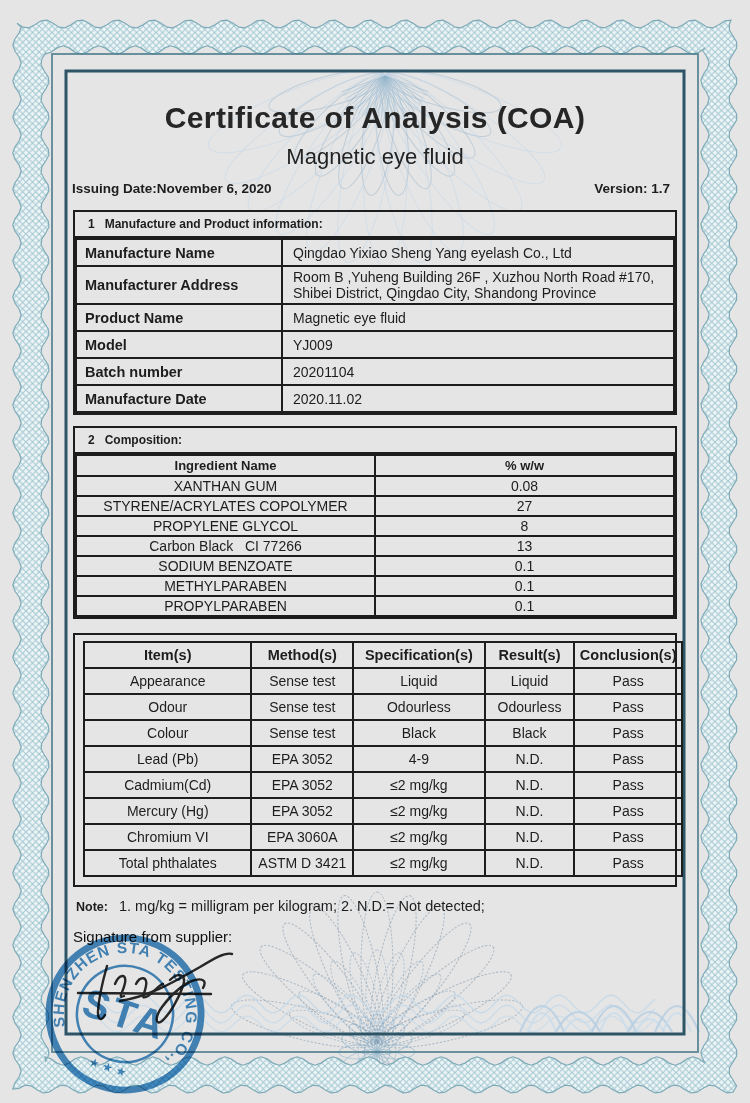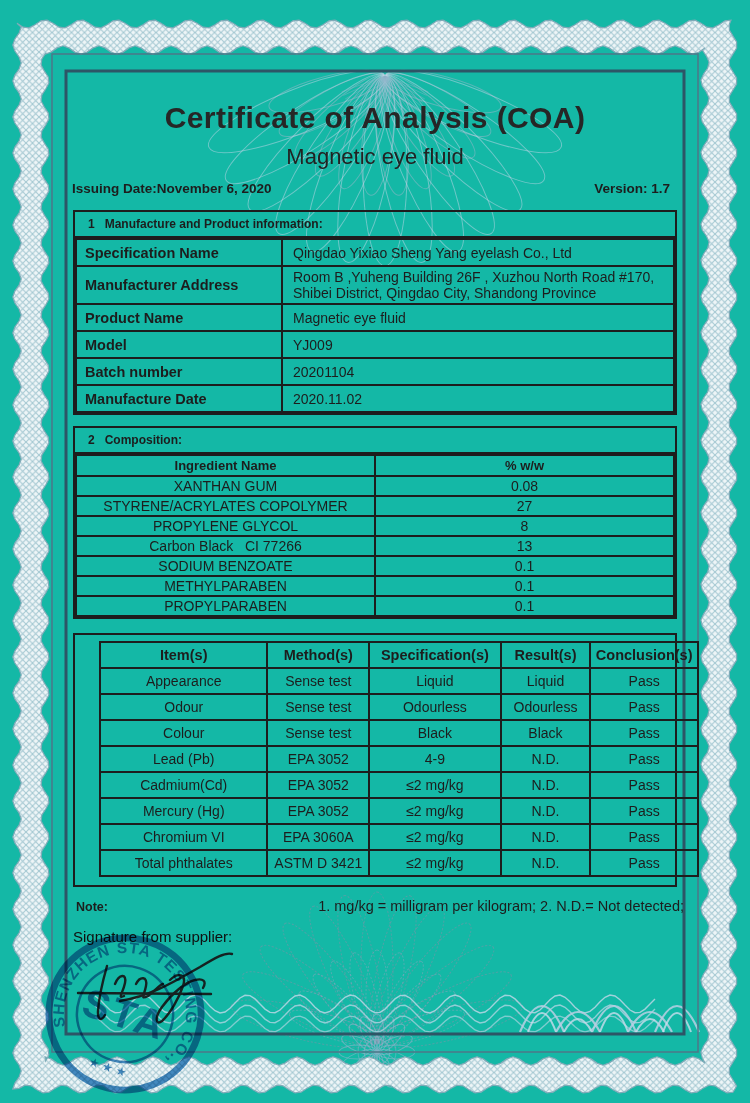--- a/index.html
+++ b/index.html
@@ -1,17 +1,17 @@
 <!DOCTYPE html>
 <html><head>
 <meta charset="utf-8">
 <style>
   html,body{margin:0;padding:0;background:#ffffff;}
   #page{
-    position:relative;width:750px;height:1103px;background:#14b8a6;
+    position:relative;width:750px;height:1103px;background:#e5e5e5;
     font-family:"Liberation Sans",sans-serif;color:#1d1d1d;overflow:hidden;
   }
   svg.layer{position:absolute;left:0;top:0;width:750px;height:1103px;pointer-events:none;}
   
   .content{position:absolute;left:66px;top:71px;width:618px;height:963px;box-sizing:border-box;}
   h1.title{margin:30px 0 0;text-align:center;font-size:30px;font-weight:bold;letter-spacing:.4px;color:#262626;}
   h2.subtitle{margin:9px 0 0;text-align:center;font-size:22px;font-weight:400;color:#222;}
   .meta{margin:11px 14px 0 6px;display:flex;justify-content:space-between;font-weight:bold;font-size:13.5px;}
   .box{border:2.2px solid #1d1d1d;margin:0 7px;background:transparent;}
   .sec1{margin-top:14px;}
@@ -20,24 +20,24 @@
   .sec-head{font-weight:bold;font-size:12px;padding:5px 0 5px 13px;border-bottom:2.2px solid #1d1d1d;}
   table.tbl{width:100%;border-collapse:collapse;table-layout:fixed;}
   .tbl th,.tbl td{border:2px solid #1d1d1d;font-size:14px;overflow:hidden;}
   
   .t1 td{padding:2px 10px;height:21px;text-align:left;}
   .t1 td.c-lab{width:186px;font-weight:bold;font-size:14.5px;padding-left:8px;}
   
   .t2 th{height:17px;font-size:13px;text-align:center;padding:1px 4px;}
   .t2 td{height:15px;text-align:center;padding:1px 4px;}
   
-  .t3{width:calc(100% - 16px);margin:6px 24px 8px;}
+  .t3{width:calc(100% - 16px);margin:6px 8px 8px;}
   .t3 th{height:20px;font-size:14.5px;text-align:center;padding:2px 3px;}
   .t3 td{height:20px;text-align:center;padding:2px 3px;}
-  .note{margin:11px 0 0 10px;display:flex;gap:11px;align-items:baseline;justify-content:space-between;}
+  .note{margin:11px 0 0 10px;display:flex;gap:11px;align-items:baseline;}
   .note .nlab{font-weight:bold;font-size:12.5px;}
   .note .ntxt{font-size:14.5px;}
   .sig-label{margin:14px 0 0 7px;font-size:15px;color:#101010;width:max-content;}
   
   #sig-svg{position:absolute;left:58px;top:938px;width:300px;height:100px;pointer-events:none;}
   #stamp-svg{position:absolute;left:25px;top:914px;width:200px;height:200px;mix-blend-mode:multiply;opacity:.88;pointer-events:none;}
 </style>
 </head>
 <body>
 
@@ -177,21 +177,21 @@
     <div class="meta">
       <span>Issuing Date:November 6, 2020</span>
       <span>Version: 1.7</span>
     </div>
 
     <section class="box sec1">
       <div class="sec-head">1&nbsp;&nbsp; Manufacture and Product information:</div>
       <table class="tbl t1">
         <tbody>
             <tr>
-              <td class="c-lab">Specification Name</td>
+              <td class="c-lab">Manufacture Name</td>
               <td class="c-val">Qingdao Yixiao Sheng Yang eyelash Co., Ltd</td>
             </tr>
             <tr>
               <td class="c-lab">Manufacturer Address</td>
               <td class="c-val">Room B ,Yuheng Building 26F , Xuzhou North Road #170, Shibei District, Qingdao City, Shandong Province</td>
             </tr>
             <tr>
               <td class="c-lab">Product Name</td>
               <td class="c-val">Magnetic eye fluid</td>
             </tr>

